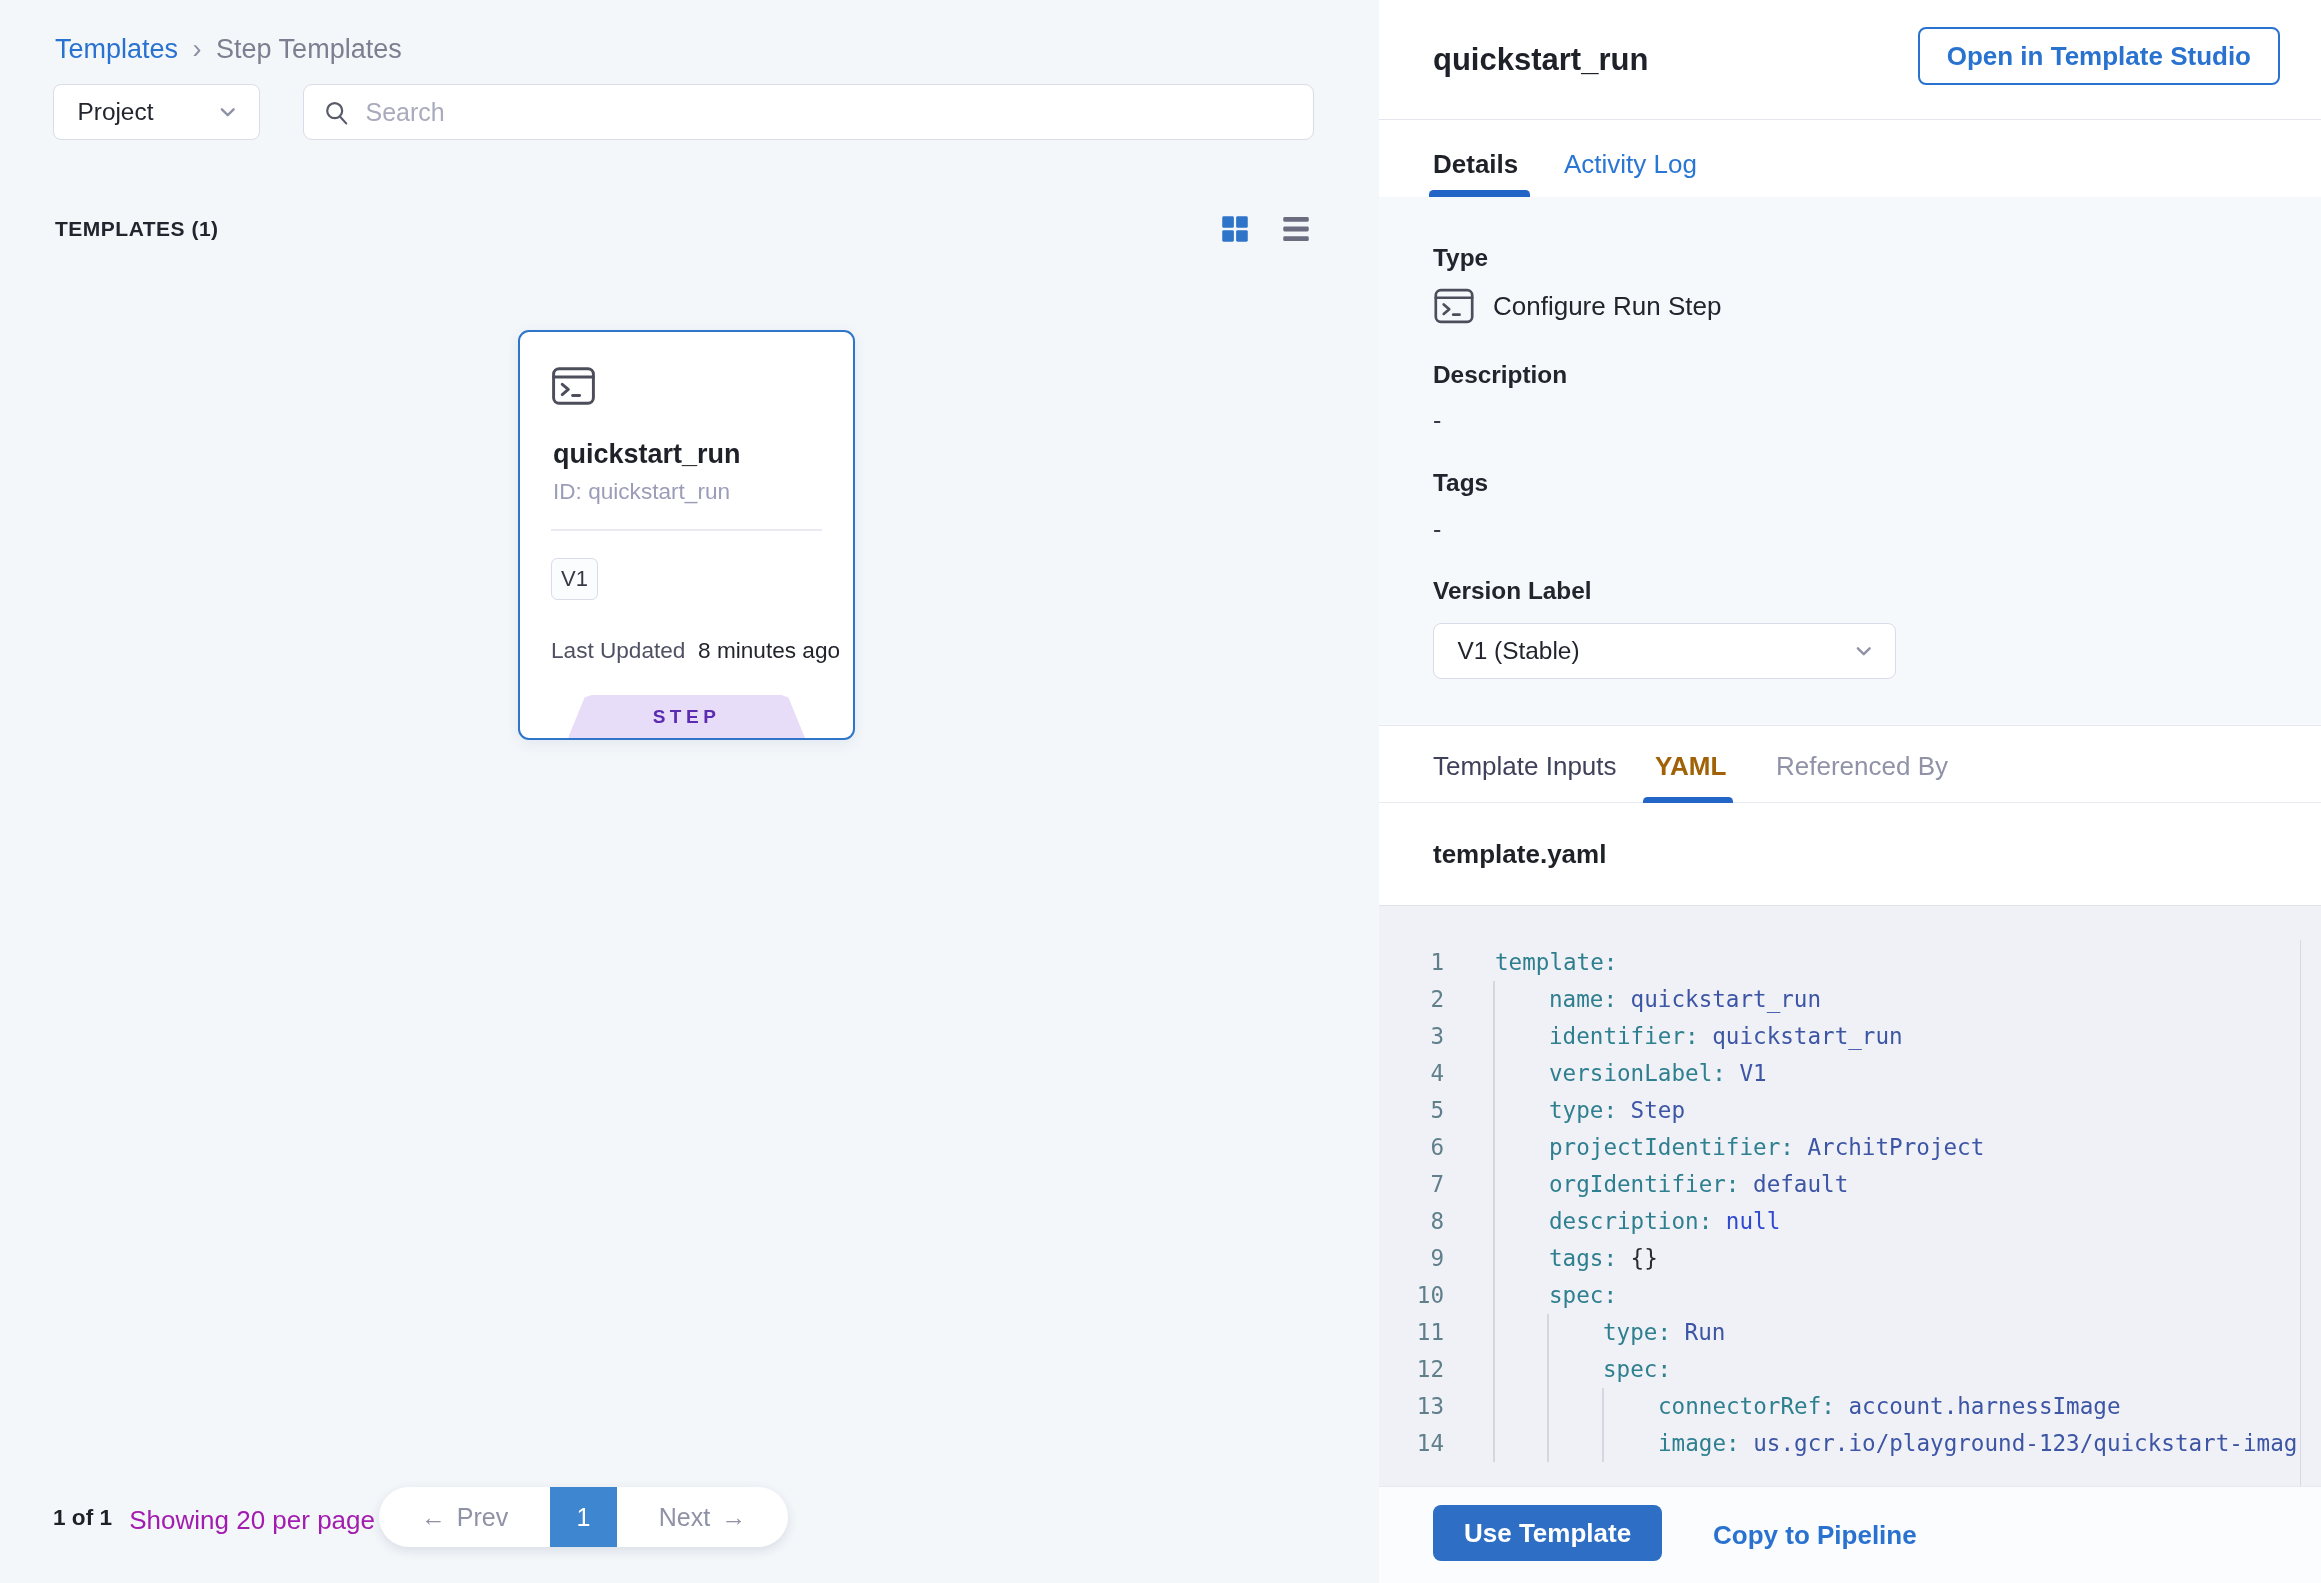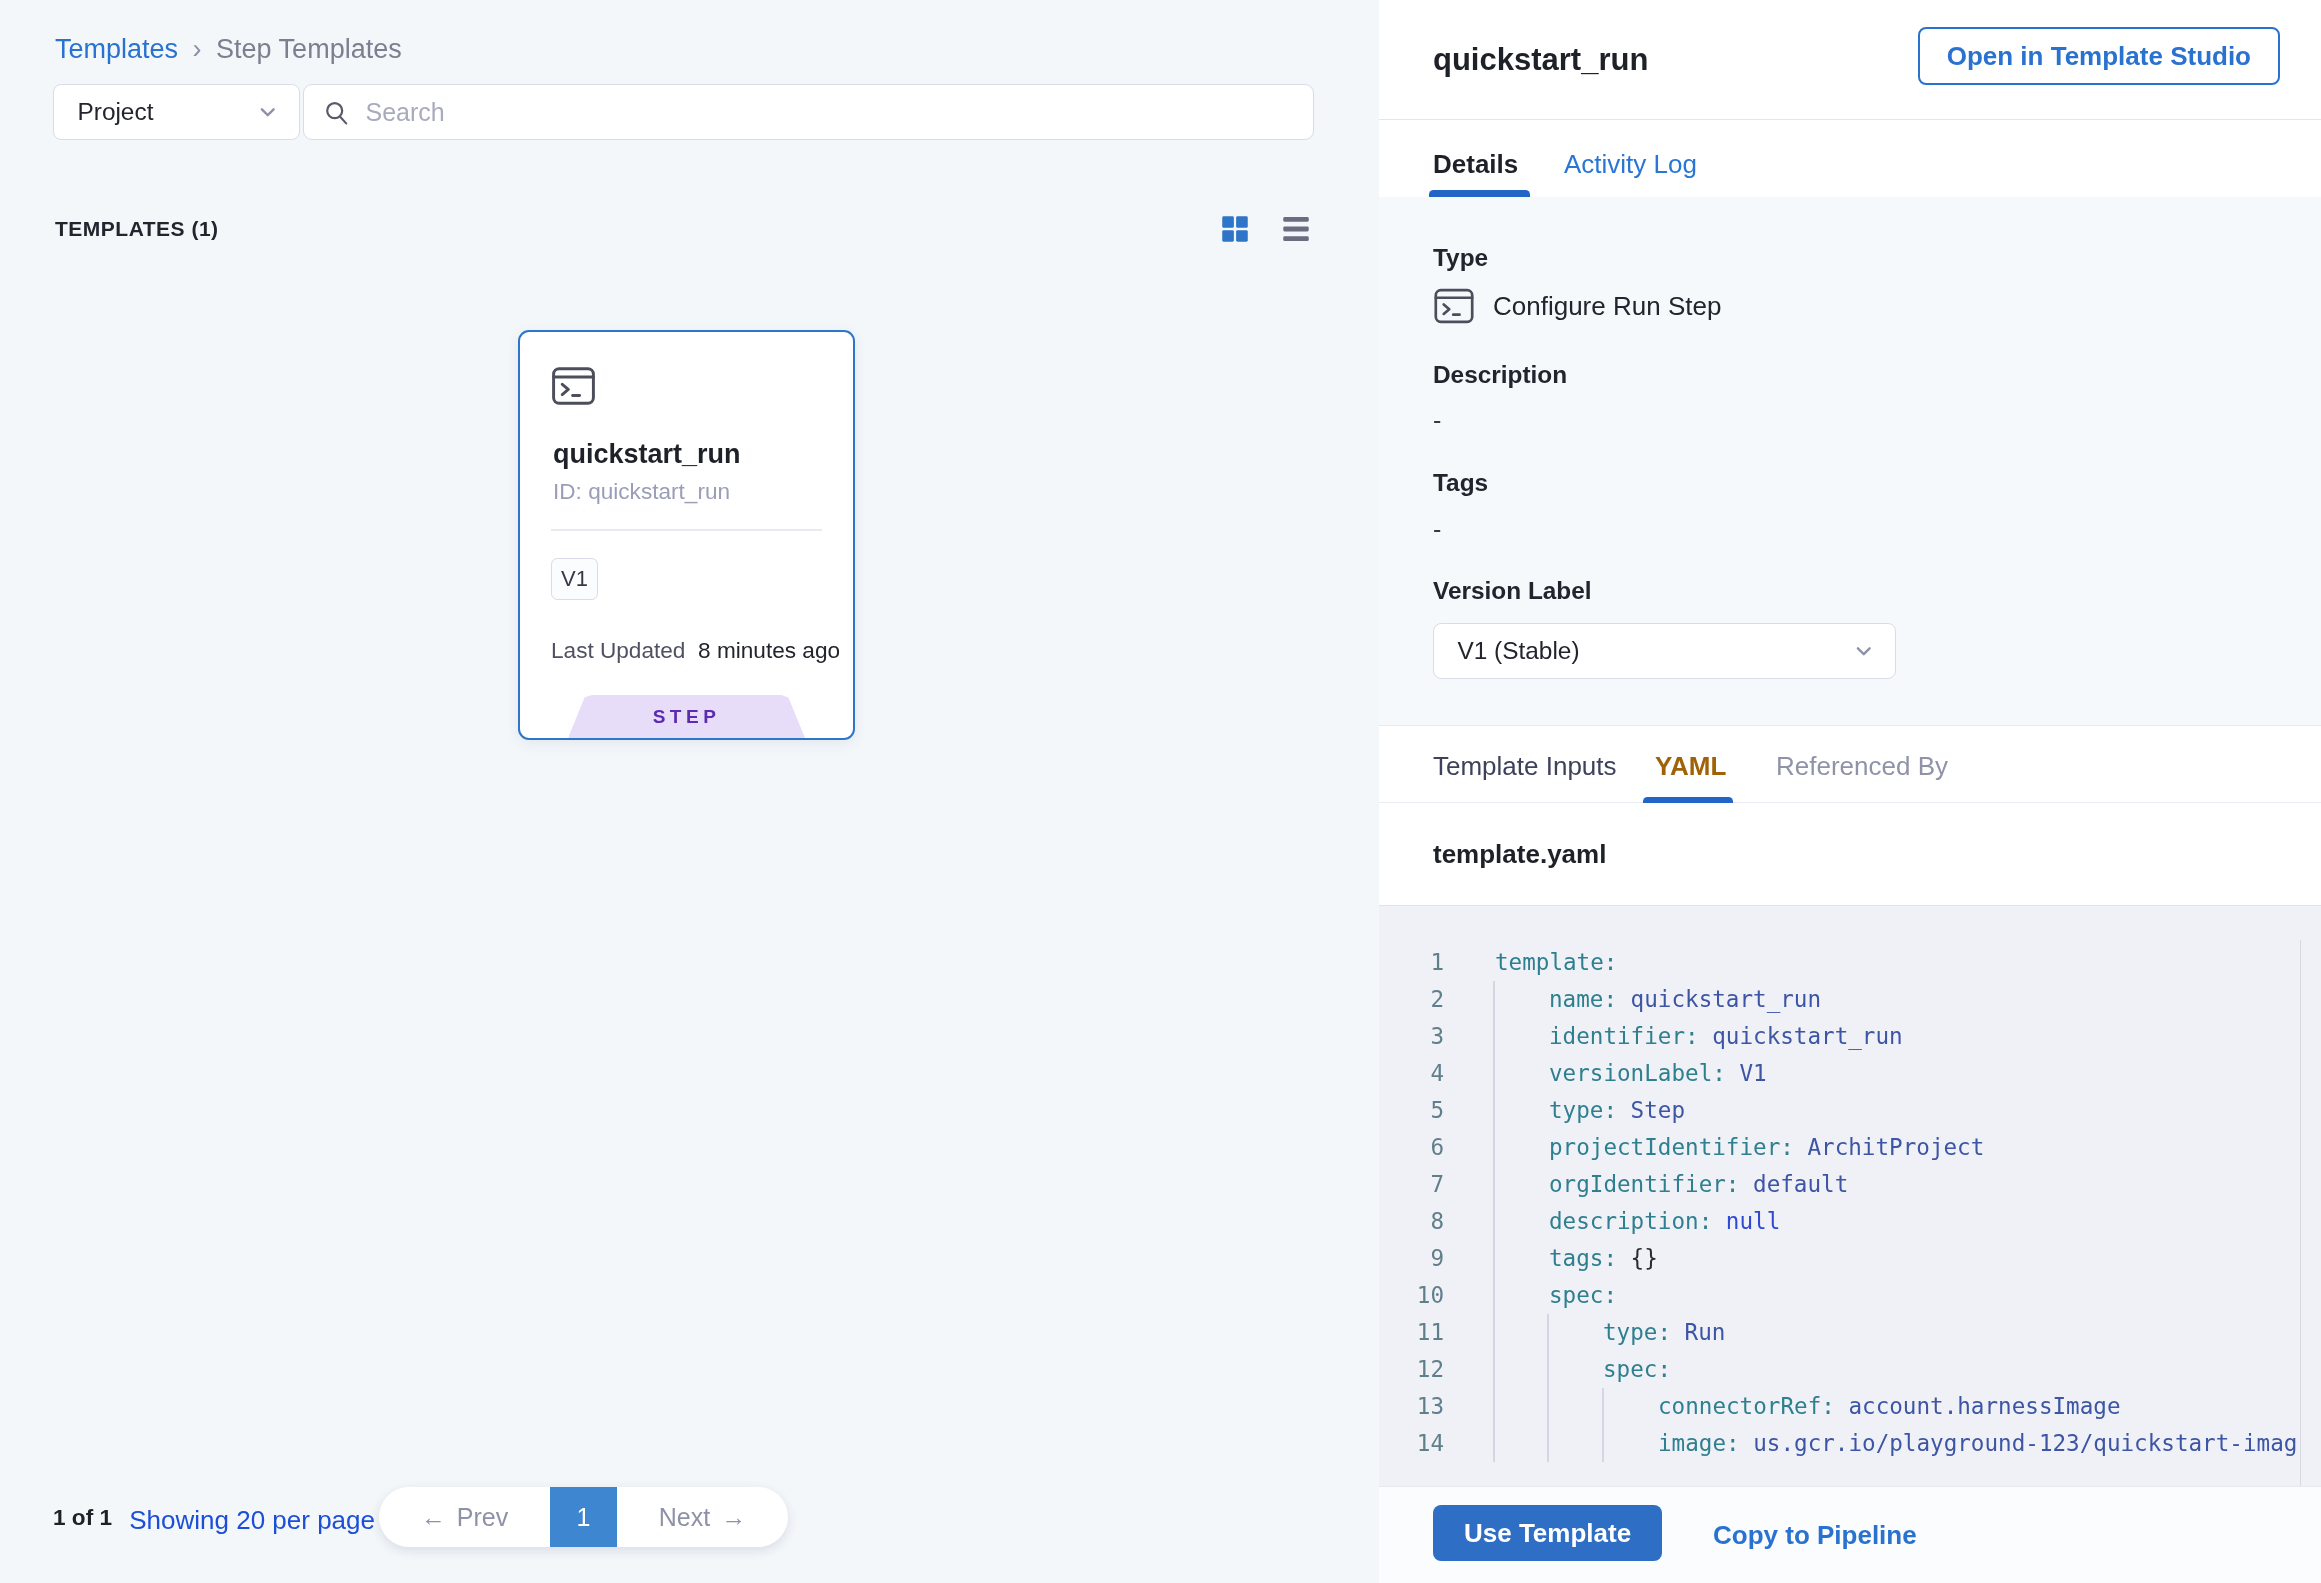--- a/index.html
+++ b/index.html
@@ -7,21 +7,21 @@
   body { font-family:"Liberation Sans", sans-serif; color:#22252d; position:relative; overflow:hidden; background:#f3f7fa; }
 
   
   .left-panel { position:absolute; left:0; top:0; width:1379px; height:1583px; background:#f3f7fa; }
 
   .breadcrumb { position:absolute; left:55px; top:34px; font-size:27px; display:flex; align-items:center; gap:14.5px; }
   .crumb-link { color:#2a72cf; cursor:pointer; }
   .crumb-sep { color:#8b90a0; font-size:27px; }
   .crumb-current { color:#7c7f90; }
 
-  .scope-select { position:absolute; left:53px; top:84px; width:247px; height:56px; background:#fff; border:1.8px solid #d9dbe8; border-radius:8.1px; display:flex; align-items:center; justify-content:space-between; padding:0 20px 0 23.5px; cursor:pointer; }
+  .scope-select { position:absolute; left:53px; top:84px; width:207px; height:56px; background:#fff; border:1.8px solid #d9dbe8; border-radius:8.1px; display:flex; align-items:center; justify-content:space-between; padding:0 20px 0 23.5px; cursor:pointer; }
   .scope-select .lbl { font-size:24.4px; color:#22252d; }
 
   .search-box { position:absolute; left:303px; top:84px; width:1011px; height:56px; background:#fff; border:1.8px solid #d9dbe8; border-radius:9px; display:flex; align-items:center; padding:0 18px; }
   .search-box input { border:none; outline:none; flex:1; font-size:25px; font-family:"Liberation Sans",sans-serif; color:#33353f; margin-left:14.5px; background:transparent; }
   .search-box input::placeholder { color:#a9abbd; }
 
   .list-header { position:absolute; left:55px; top:217px; font-size:21px; font-weight:bold; letter-spacing:0.5px; color:#22252d; }
   .view-toggles { position:absolute; top:211px; right:65px; display:flex; gap:25px; align-items:center; }
   .toggle-btn { width:36px; height:36px; display:flex; align-items:center; justify-content:center; cursor:pointer; }
 
@@ -36,21 +36,21 @@
   .updated-label { color:#4f5162; }
   .updated-value { color:#22252d; }
   .step-tag { position:absolute; bottom:0; left:50%; transform:translateX(-50%); width:237px; height:43px; background:#e7ddf8; clip-path:polygon(0% 100%, 7% 6%, 10% 0%, 90% 0%, 93% 6%, 100% 100%); display:flex; align-items:center; justify-content:center; }
   .step-tag span { font-size:19px; font-weight:bold; letter-spacing:4.5px; color:#5c2cb0; }
 
   
   .page-count { position:absolute; left:53px; top:1505px; font-size:22.6px; font-weight:600; color:#1f2128; }
   .pager { position:absolute; left:379px; top:1487px; width:409px; height:60px; background:#fff; border-radius:31px; box-shadow:0 3.6px 11px rgba(30,40,80,.12); display:flex; align-items:stretch; overflow:hidden; }
   .pager .pg-btn { flex:1; display:flex; align-items:center; justify-content:center; gap:11px; font-size:25px; color:#8f91a6; cursor:pointer; }
   .pager .pg-active { width:67px; flex:0 0 67px; background:#3e86d0; color:#fff; display:flex; align-items:center; justify-content:center; font-size:25px; cursor:pointer; }
-  .showing { position:absolute; top:1505px; right:1004px; font-size:26px; color:#1d4ed8; white-space:nowrap; }
+  .showing { position:absolute; top:1505px; right:1004px; font-size:26px; color:#a21caf; white-space:nowrap; }
 
   
   .right-panel { position:absolute; left:1379px; top:0; width:943px; height:1583px; background:#fff; }
 
   .rp-header { position:absolute; left:0; top:0; right:0; height:120px; border-bottom:1.8px solid #e4e6ee; }
   .rp-title { position:absolute; left:54px; top:42px; font-size:31px; font-weight:600; color:#1f2128; }
   .open-studio-btn { position:absolute; right:42px; top:27px; height:58px; border:2.7px solid #2a72cf; border-radius:8.1px; background:#fff; color:#2a72cf; font-size:26px; font-weight:600; display:flex; align-items:center; padding:0 27px; cursor:pointer; font-family:"Liberation Sans",sans-serif; }
 
   .rp-tabs { position:absolute; left:0; top:122px; right:0; height:75px; background:#fff; }
   .rp-tab { position:absolute; top:27px; font-size:26px; cursor:pointer; }

